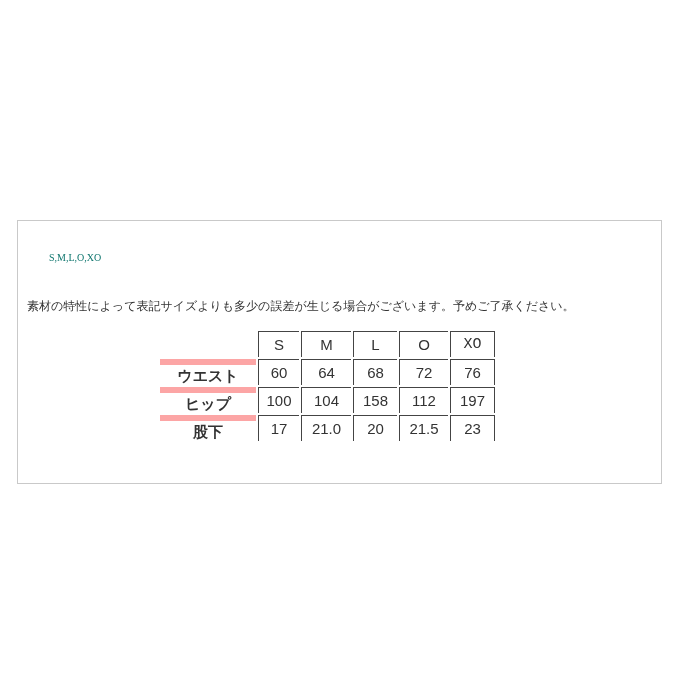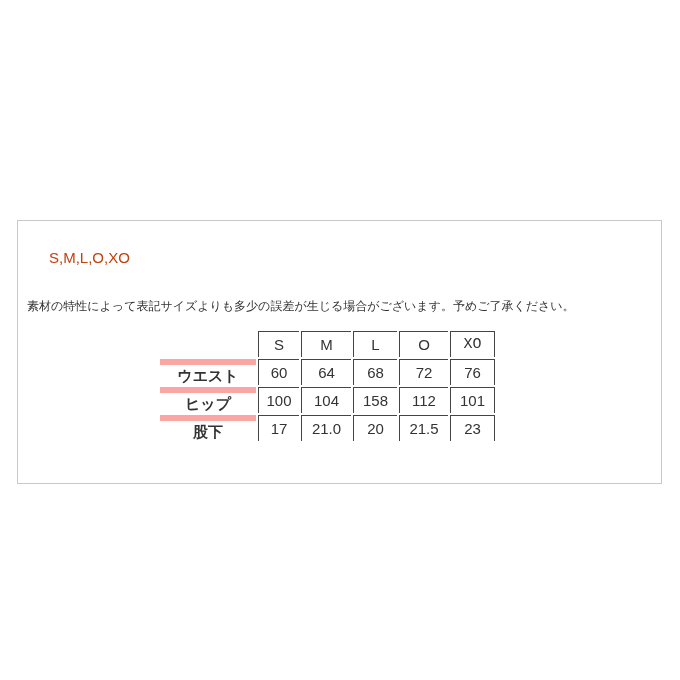--- a/index.html
+++ b/index.html
@@ -20,23 +20,24 @@
     left: 17px;
     top: 220px;
     width: 645px;
     height: 264px;
     box-sizing: border-box;
     border: 1px solid #c9c9c9;
     background: #ffffff;
   }
   .size-list {
     margin: 29px 0 0 31px;
-    font-size: 15px;
+    font-size: 10px;
     line-height: 16px;
-    color: #c2410c;
+    color: #0f766e;
+    font-family: Liberation Serif, serif;
   }
   .notice {
     margin: 32px 0 0 9px;
     font-size: 12px;
     line-height: 16px;
     color: #333333;
     white-space: nowrap;
   }
   table.size-table {
     border-collapse: separate;
@@ -116,21 +117,21 @@
           <td class="val">68</td>
           <td class="val">72</td>
           <td class="val">76</td>
         </tr>
         <tr>
           <th class="rowlabel">ヒップ</th>
           <td class="val">100</td>
           <td class="val">104</td>
           <td class="val">158</td>
           <td class="val">112</td>
-          <td class="val">101</td>
+          <td class="val">197</td>
         </tr>
         <tr>
           <th class="rowlabel">股下</th>
           <td class="val">17</td>
           <td class="val">21.0</td>
           <td class="val">20</td>
           <td class="val">21.5</td>
           <td class="val">23</td>
         </tr>
       </tbody>

